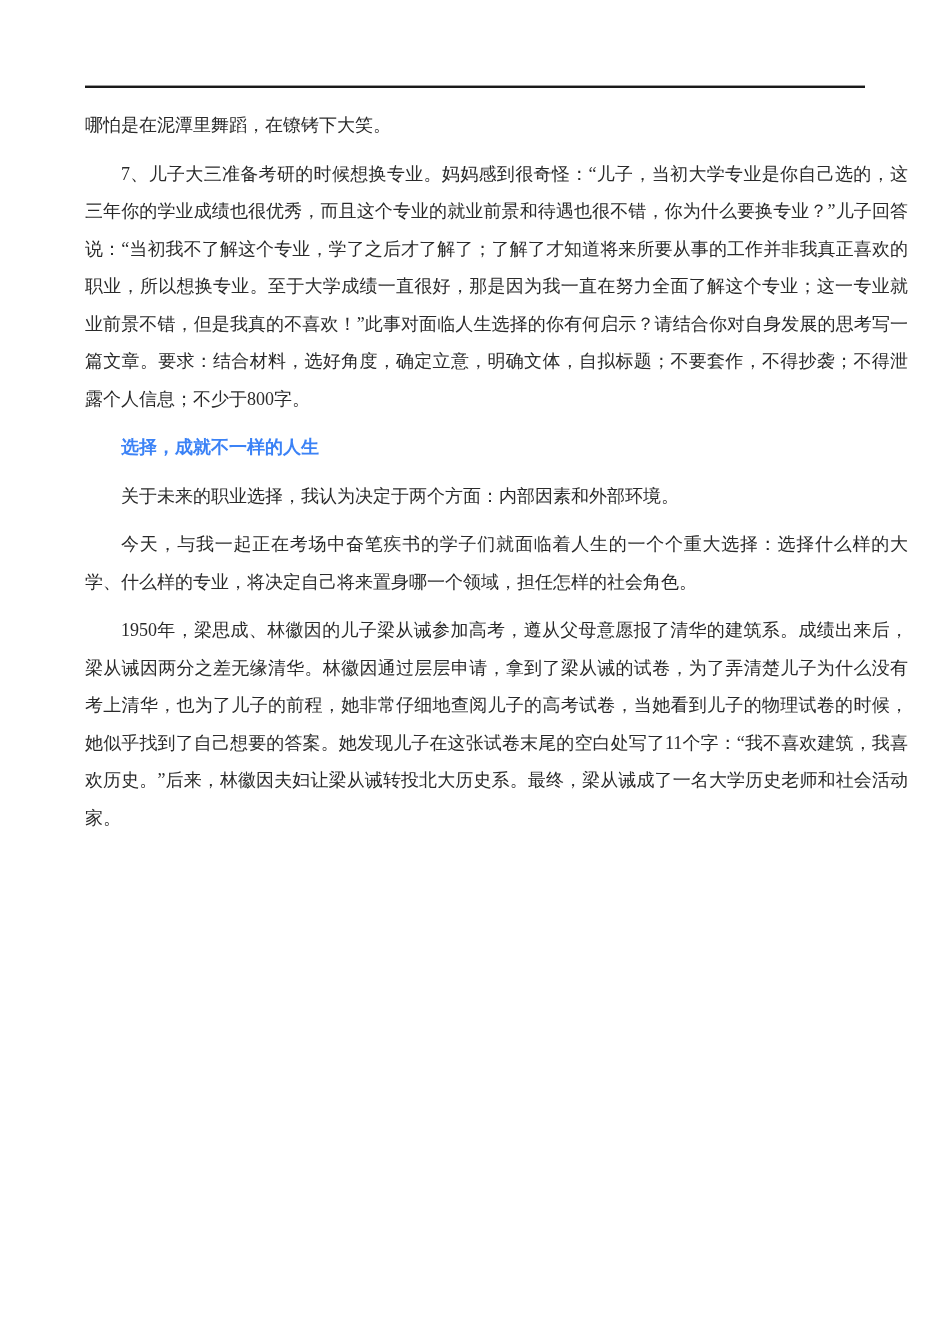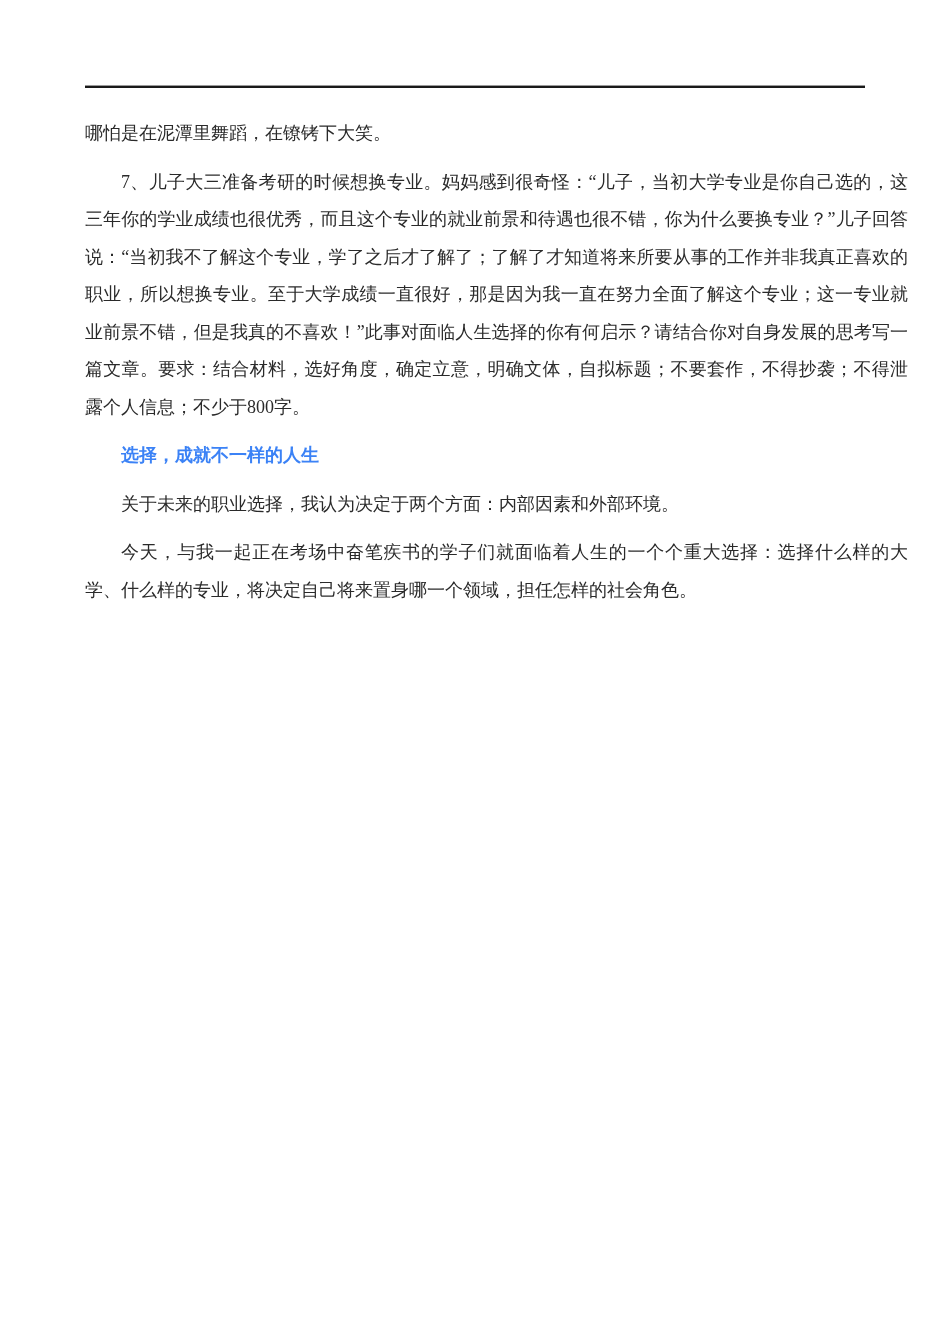--- a/index.html
+++ b/index.html
@@ -34,33 +34,33 @@
   .para {
     margin: 0 0 11px 0;
     font-size: 18px;
     line-height: 37.5px;
     text-align: justify;
     text-indent: 2em;
     word-break: break-all;
   }
   .content > .para:first-child {
     text-indent: 0;
-    margin-top: 8px;
   }
   .para.heading {
     font-weight: bold;
     text-align: left;
     color: #3b82f6;
   }
 </style>
 </head>
 <body>
 
 <div class="page">
   <div class="header-rule"></div>
   <div class="content">
     <p class="para body">哪怕是在泥潭里舞蹈，在镣铐下大笑。</p>
     <p class="para body">7、儿子大三准备考研的时候想换专业。妈妈感到很奇怪：“儿子，当初大学专业是你自己选的，这三年你的学业成绩也很优秀，而且这个专业的就业前景和待遇也很不错，你为什么要换专业？”儿子回答说：“当初我不了解这个专业，学了之后才了解了；了解了才知道将来所要从事的工作并非我真正喜欢的职业，所以想换专业。至于大学成绩一直很好，那是因为我一直在努力全面了解这个专业；这一专业就业前景不错，但是我真的不喜欢！”此事对面临人生选择的你有何启示？请结合你对自身发展的思考写一篇文章。要求：结合材料，选好角度，确定立意，明确文体，自拟标题；不要套作，不得抄袭；不得泄露个人信息；不少于800字。</p>
     <p class="para heading">选择，成就不一样的人生</p>
     <p class="para body">关于未来的职业选择，我认为决定于两个方面：内部因素和外部环境。</p>
     <p class="para body">今天，与我一起正在考场中奋笔疾书的学子们就面临着人生的一个个重大选择：选择什么样的大学、什么样的专业，将决定自己将来置身哪一个领域，担任怎样的社会角色。</p>
+    <p class="para body">1950年，梁思成、林徽因的儿子梁从诫参加高考，遵从父母意愿报了清华的建筑系。成绩出来后，梁从诫因两分之差无缘清华。林徽因通过层层申请，拿到了梁从诫的试卷，为了弄清楚儿子为什么没有考上清华，也为了儿子的前程，她非常仔细地查阅儿子的高考试卷，当她看到儿子的物理试卷的时候，她似乎找到了自己想要的答案。她发现儿子在这张试卷末尾的空白处写了11个字：“我不喜欢建筑，我喜欢历史。”后来，林徽因夫妇让梁从诫转投北大历史系。最终，梁从诫成了一名大学历史老师和社会活动家。</p>
   </div>
 </div>
 
 </body></html>

